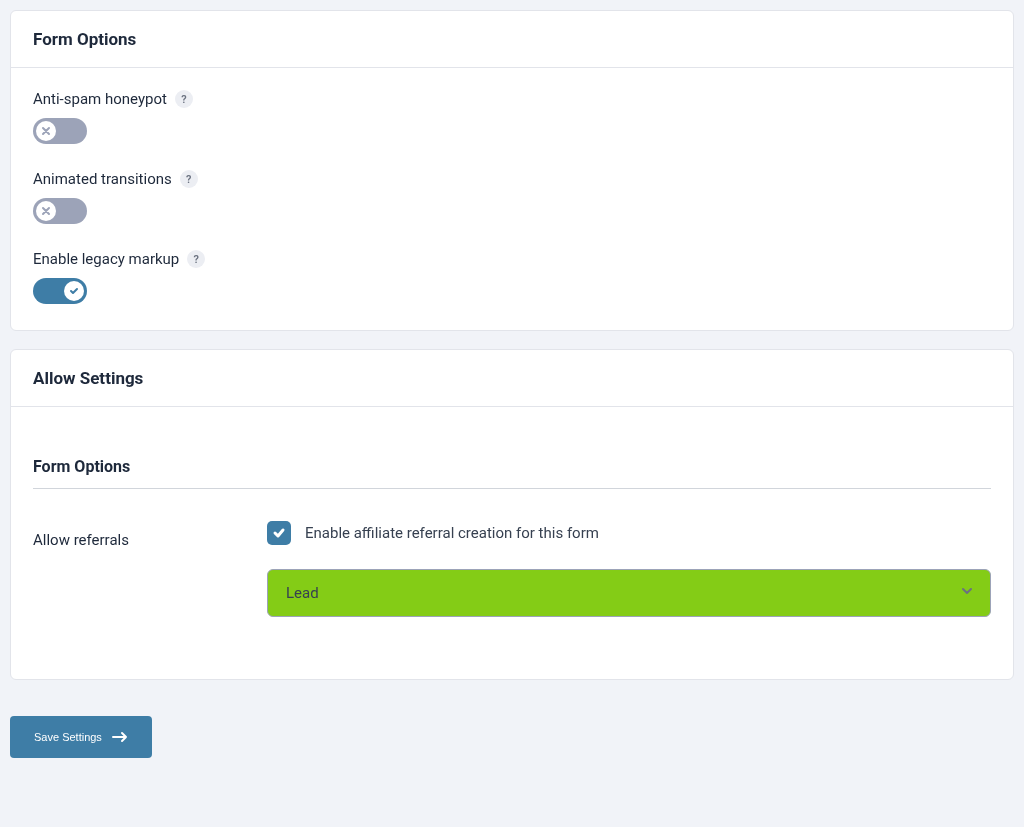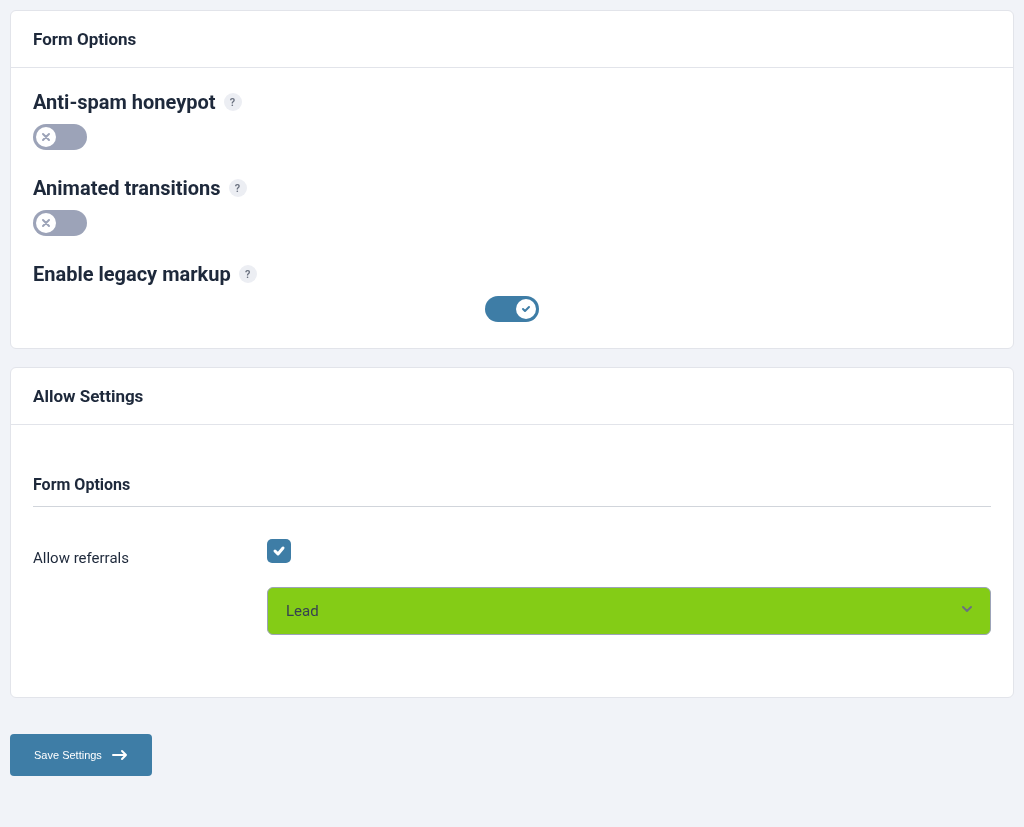--- a/index.html
+++ b/index.html
@@ -30,31 +30,30 @@
     color: #1e293b;
   }
   .panel-body {
     padding: 22px;
   }
   .setting-row {
     margin-bottom: 22px;
   }
   .setting-row:last-child {
     margin-bottom: 0;
-    text-align: center;
   }
   .setting-label-row {
     display: flex;
     align-items: center;
     gap: 8px;
     margin-bottom: 10px;
   }
   .setting-label {
-    font-size: 20px;
-    font-weight: 700;
+    font-size: 15px;
+    font-weight: 400;
     color: #1e293b;
   }
   .help-badge {
     display: inline-flex;
     align-items: center;
     justify-content: center;
     width: 18px;
     height: 18px;
     border-radius: 50%;
     background: #eceef3;
@@ -290,20 +289,21 @@
     <div class="field-row">
       <div class="field-left">Allow referrals</div>
       <div class="field-right">
 
         <div class="checkbox-row">
           <div class="checkbox">
             <svg viewBox="0 0 14 14">
                 <path d="M3 7 L6 10 L11 4" stroke-linecap="round" stroke-linejoin="round"></path>
               </svg>
           </div>
+          <span class="checkbox-label">Enable affiliate referral creation for this form</span>
         </div>
 
         <div class="select">
           <div class="select-box">
             <span>Lead</span>
           </div>
           <span class="select-chevron">
             <svg viewBox="0 0 16 16">
                 <path d="M4 6 L8 10 L12 6" stroke-linecap="round" stroke-linejoin="round"></path>
               </svg>

